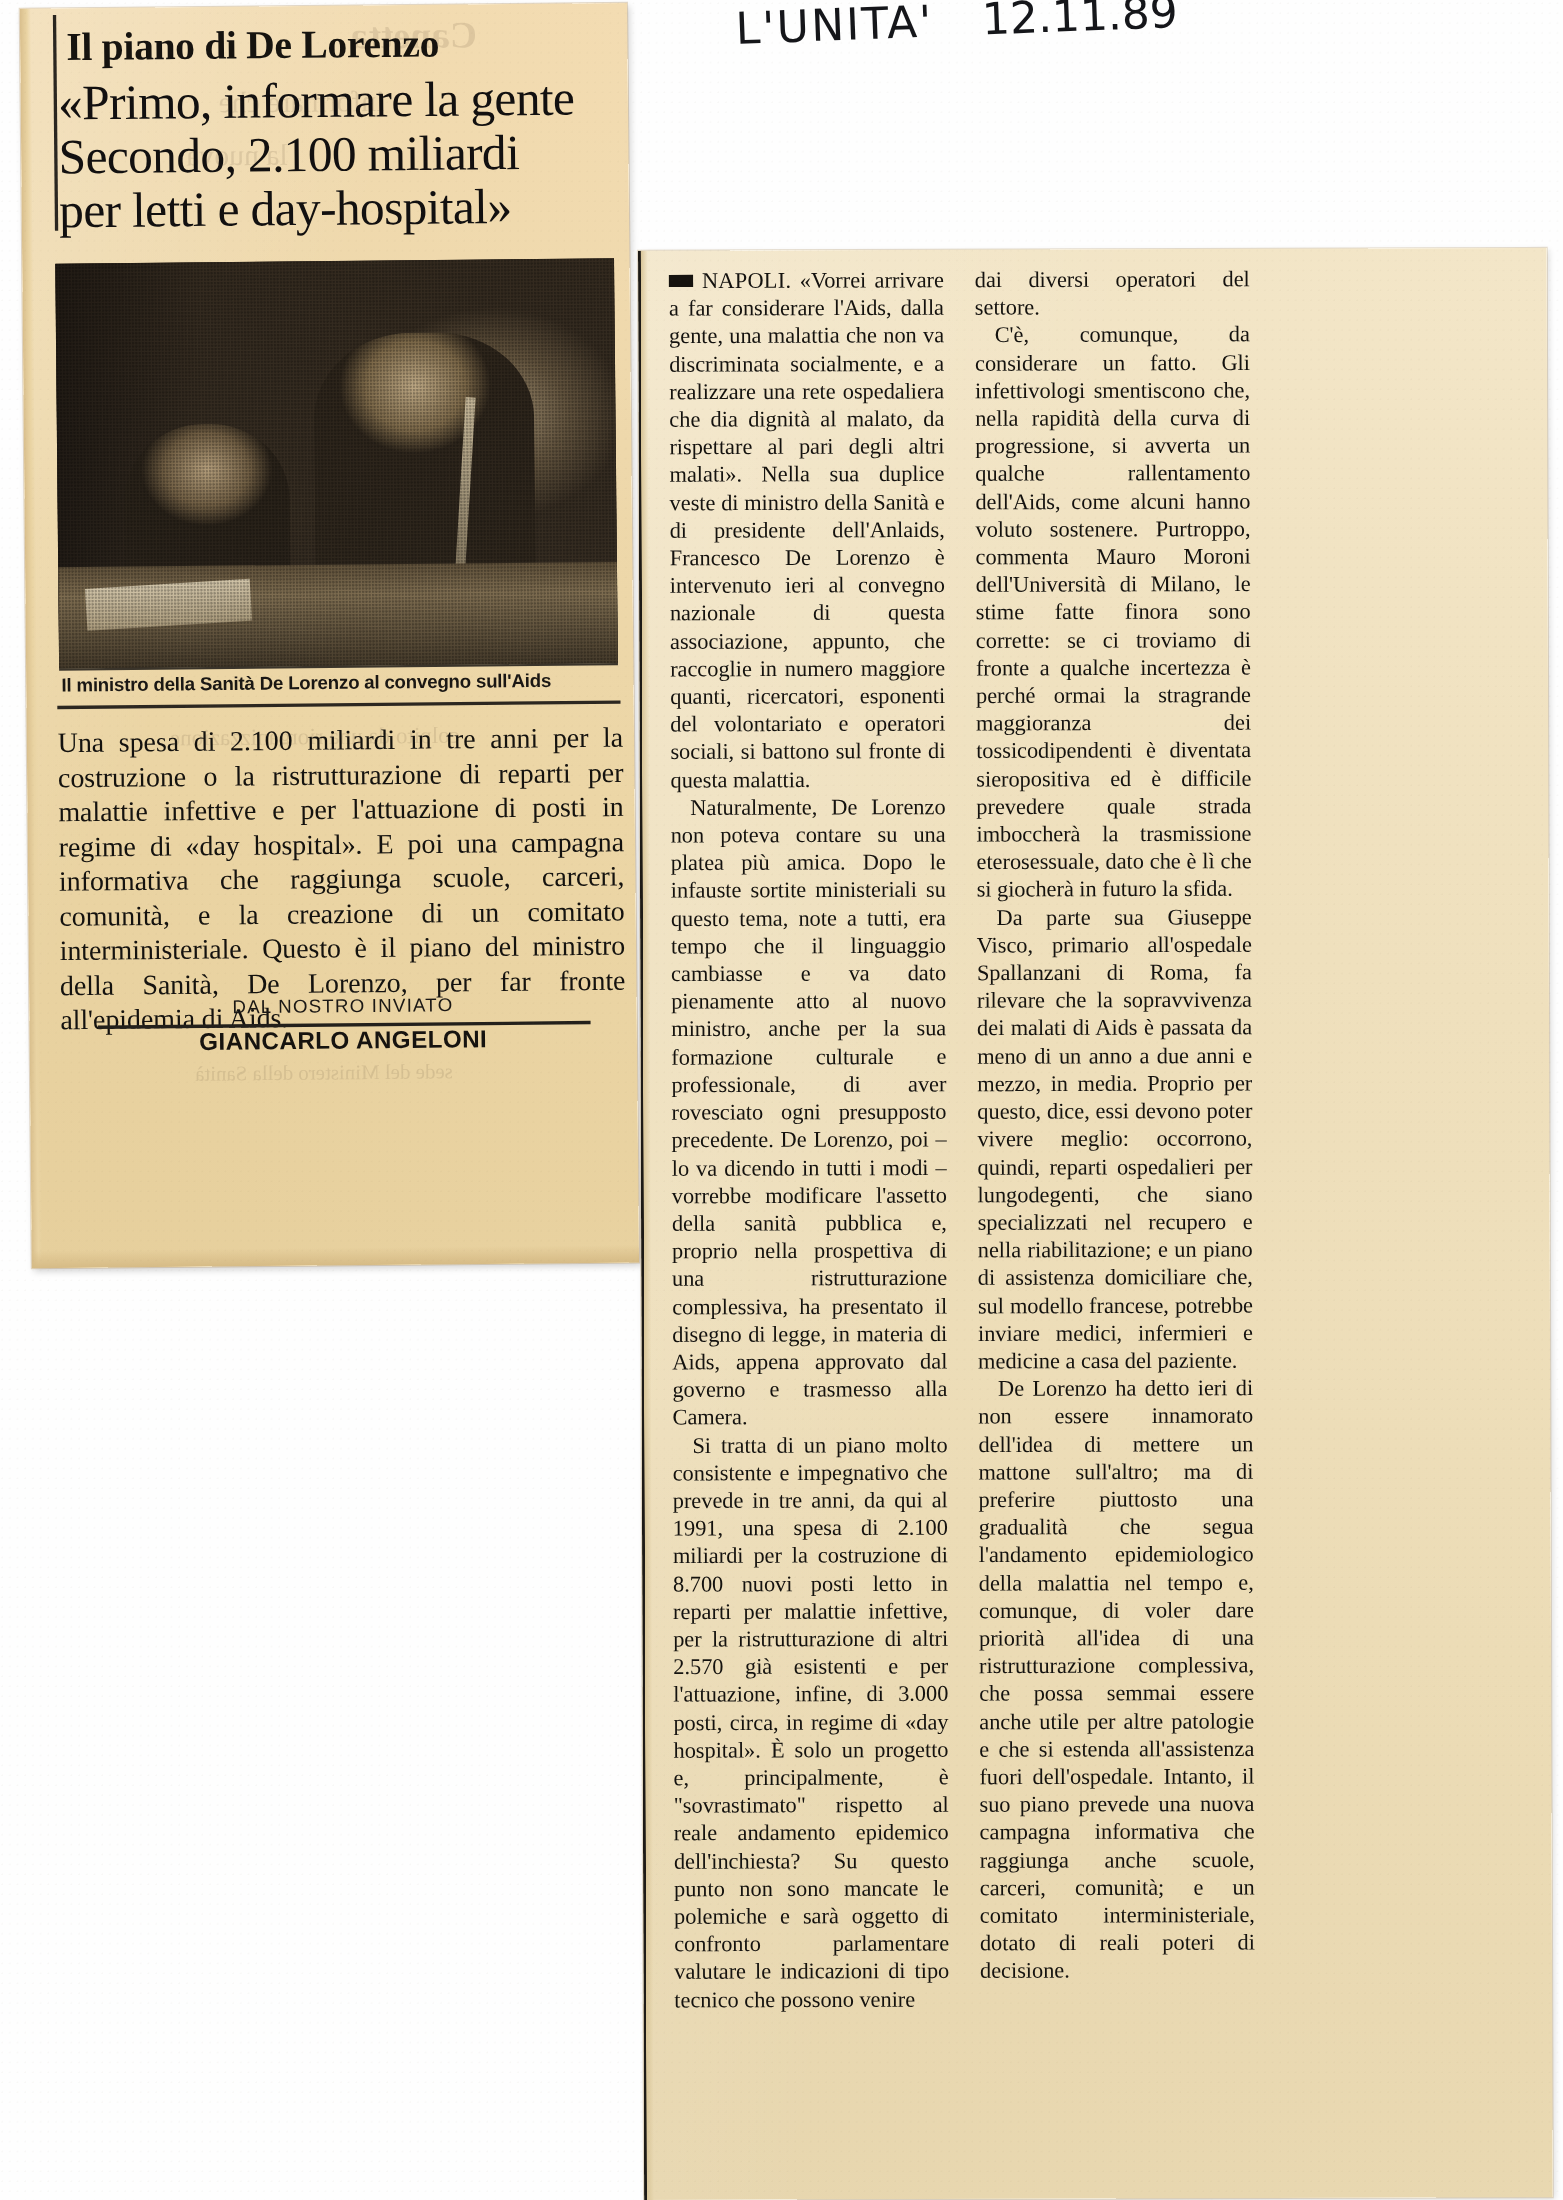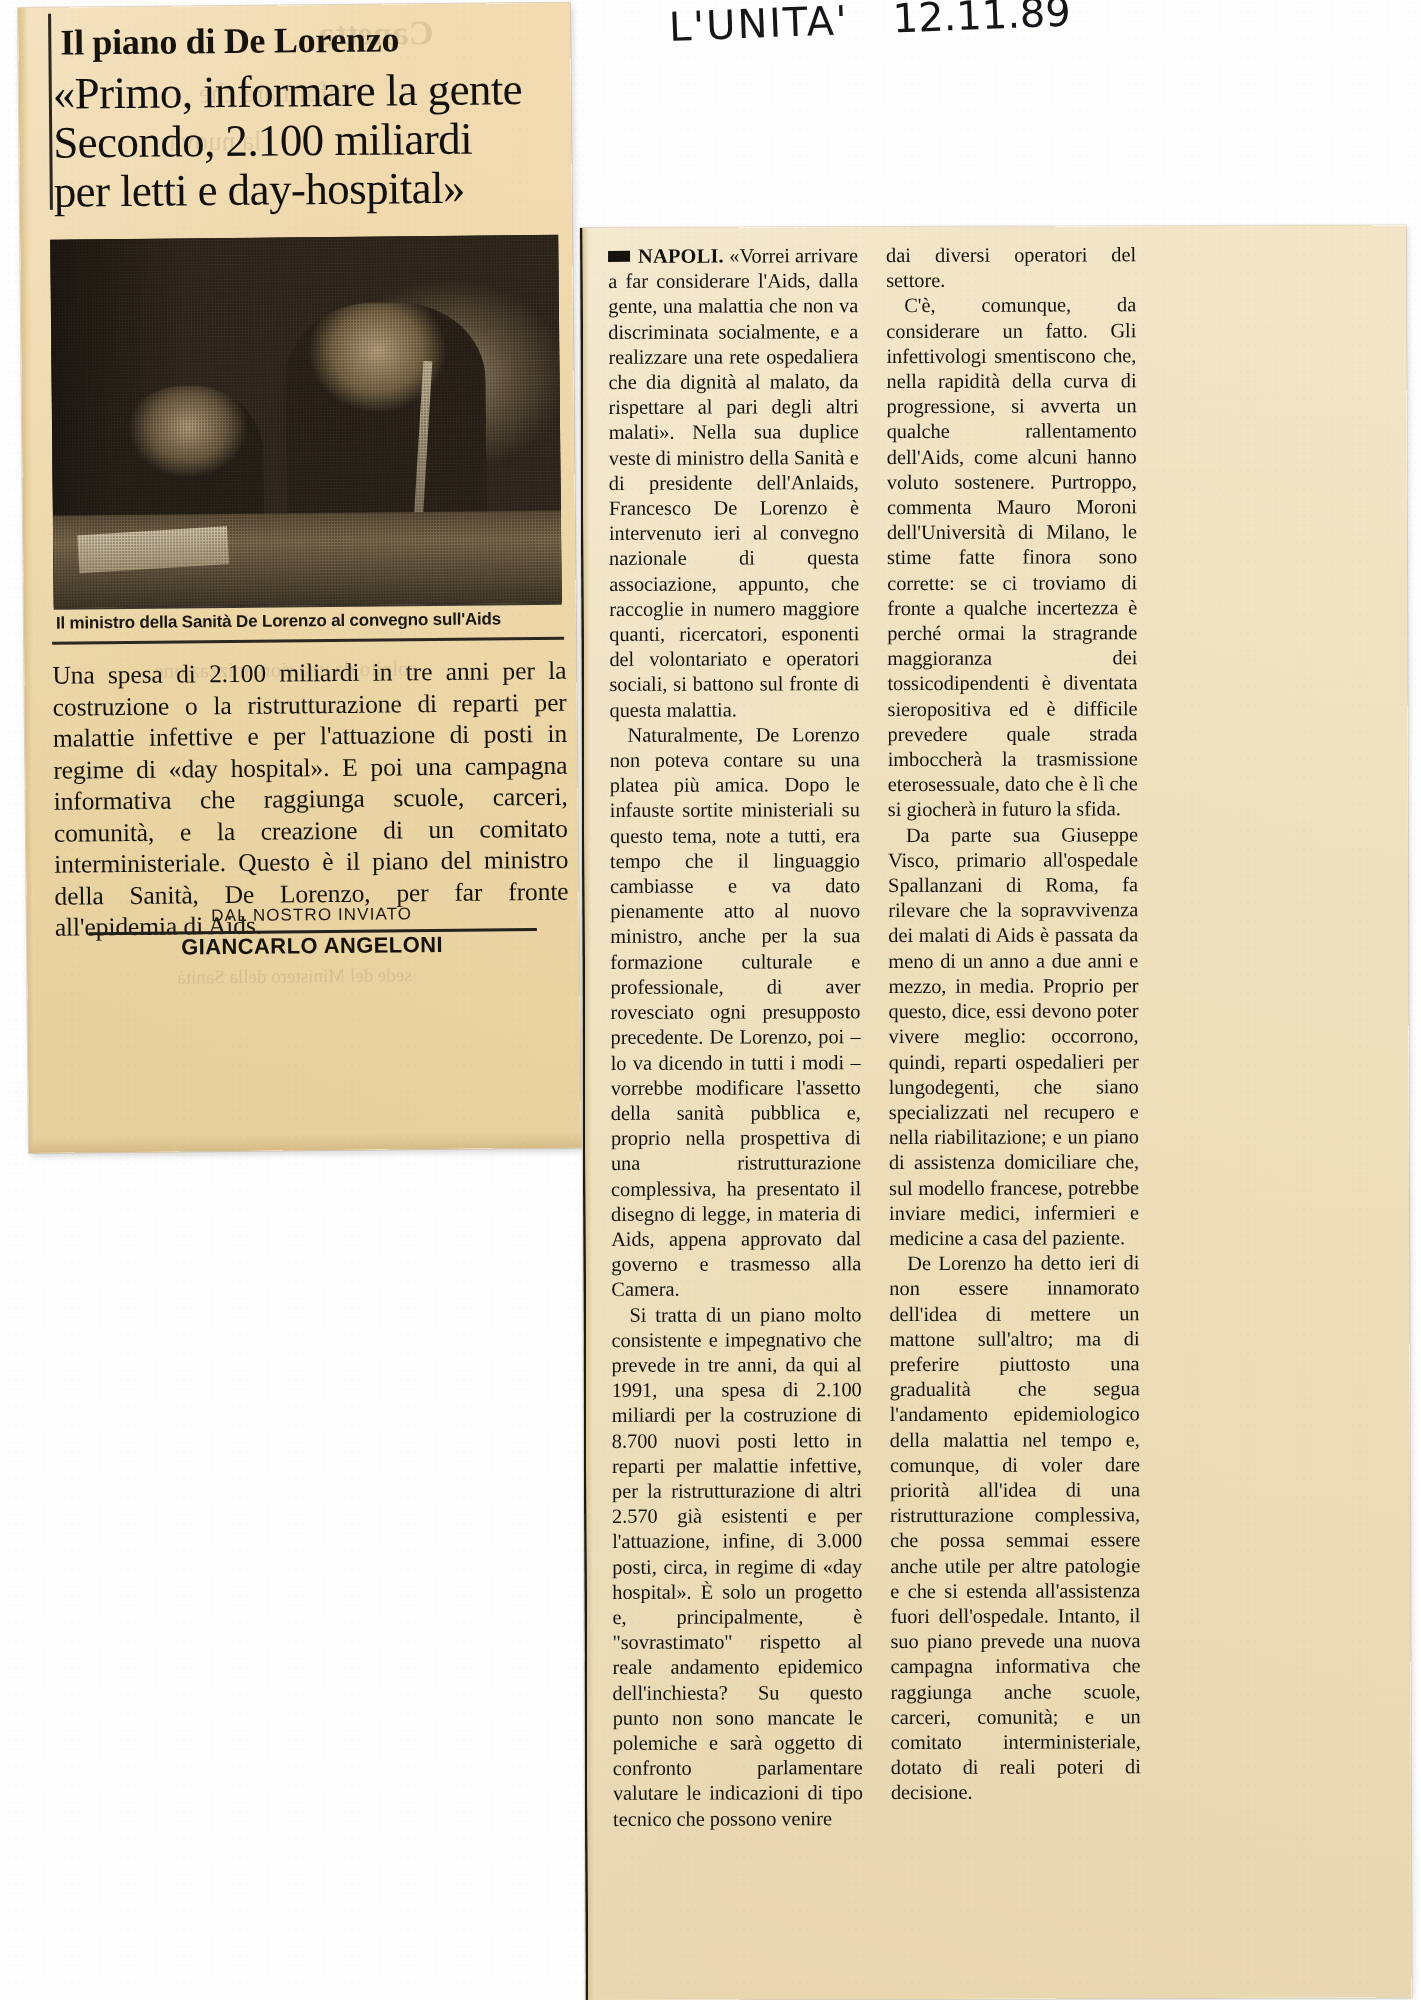--- a/index.html
+++ b/index.html
@@ -171,21 +171,21 @@
     -webkit-hyphens:none;hyphens:none;
   }
   #rc-col-1{left:28px;}
   #rc-col-2{left:306px;}
   .rc-col p{margin:0;text-indent:18px;}
   .rc-col p.first{text-indent:0;}
   .dateline-sq{
     display:inline-block;width:22px;height:11px;background:#16130f;
     margin-right:8px;vertical-align:1px;
   }
-  .place{letter-spacing:0.2px;font-weight:bold;}
+  .place{letter-spacing:0.2px;}
 
   
   #speckle{
     position:absolute;inset:0;pointer-events:none;opacity:.045;
     background-image:radial-gradient(circle at 2px 3px, #6b5a3c 0.6px, rgba(0,0,0,0) 1px);
     background-size:7px 9px;
   }
 </style>
 </head>
 <body>

